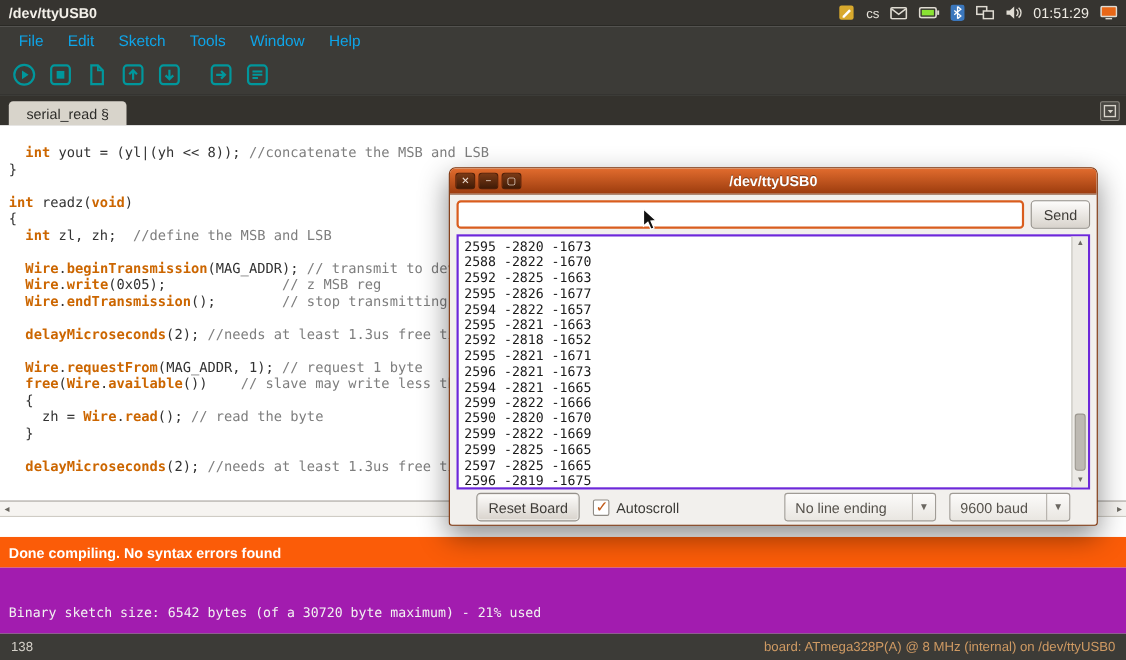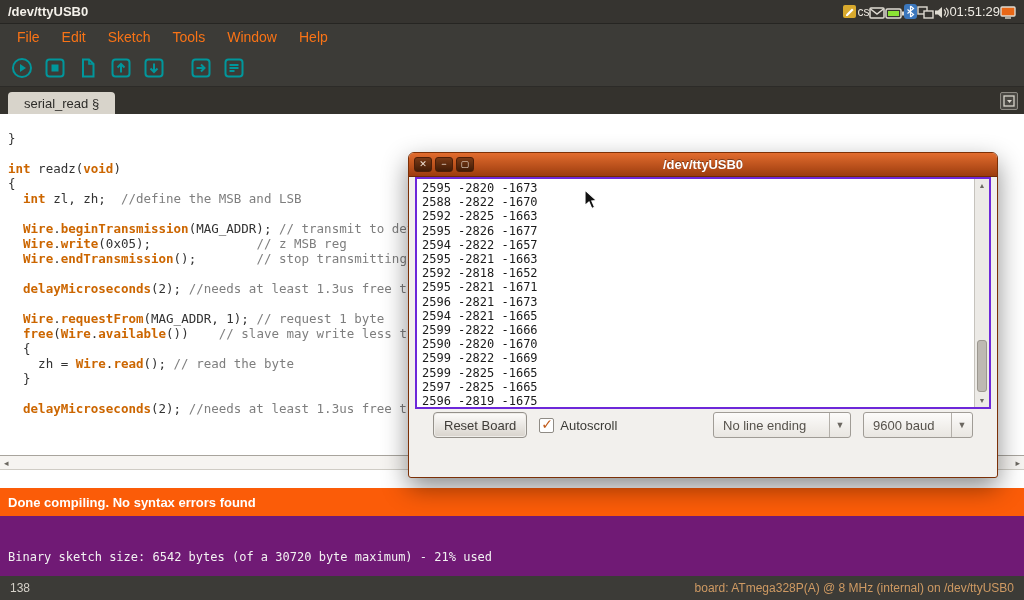--- a/index.html
+++ b/index.html
@@ -3,28 +3,28 @@
 <meta charset="utf-8">
 <style>
   * { margin:0; padding:0; box-sizing:border-box; }
   html,body { width:1024px; height:600px; overflow:hidden; }
   body { font-family:"Liberation Sans","DejaVu Sans",sans-serif; background:#fff; position:relative; }
 
   
   .panel { height:24px; background:#363430; color:#dfdbd2; display:flex; align-items:center;
            padding:0 8px; font-size:13px; border-bottom:1px solid #262522; }
   .panel-title { font-weight:bold; color:#f4f1ea; }
-  .tray { margin-left:auto; display:flex; align-items:flex-end; gap:0; }
+  .tray { margin-left:auto; display:flex; align-items:center; gap:10px; }
   .tray-item { display:flex; align-items:center; color:#dfdbd2; }
   .tray .kbd { font-size:12px; color:#e8e4dc; }
   .tray .clock { font-size:13px; color:#eeebe4; }
 
   
   .menubar { height:26px; background:#3c3b37; display:flex; align-items:center; padding-left:6px; }
-  .menu-item { color:#f97316; font-size:14px; padding:0 11px; height:100%; display:flex; align-items:center; cursor:default; }
+  .menu-item { color:#0ea5e9; font-size:14px; padding:0 11px; height:100%; display:flex; align-items:center; cursor:default; }
 
   
   .toolbar { height:37px; background:#3c3b37; border-bottom:1px solid #2c2b28; display:flex; align-items:center; gap:5px; padding-left:8px; }
   .tb { width:28px; height:28px; background:transparent; border:none; display:flex; align-items:center; justify-content:center; cursor:pointer; }
   .tb.gap { margin-left:14px; }
 
   
   .tabbar { height:27px; background:#34322d; position:relative; display:flex; align-items:flex-end; padding-left:8px; }
   .tab { height:22px; background:#d8d4cb; border-radius:4px 4px 0 0; padding:0 16px; display:flex; align-items:center;
          font-size:13px; color:#2d2c29; }
@@ -39,21 +39,21 @@
   .code .kw { color:#cc6600; font-weight:bold; }
   .code .fn { color:#cc6600; font-weight:bold; }
   .code .cm { color:#7e7e7e; }
   .hscroll { position:absolute; left:0; right:0; bottom:18px; height:15px; background:#f6f4f1;
              border-top:1px solid #a8a49d; border-bottom:1px solid #cfccc5; display:flex; justify-content:space-between;
              align-items:center; padding:0 4px; color:#6b6861; font-size:9px; }
 
   
   .statusbar { height:28px; background:#fb5c08; color:#ffffff; display:flex; align-items:center; padding-left:8px;
                font-size:13px; font-weight:600; }
-  .console { height:60px; background:#701a75; color:#f2f2f2; padding:34px 0 0 8px; }
+  .console { height:60px; background:#a21caf; color:#f2f2f2; padding:34px 0 0 8px; }
   .console pre { font-family:"DejaVu Sans Mono","Liberation Mono",monospace; font-size:12px; }
   .footer { height:24px; background:#3c3b37; display:flex; align-items:center; justify-content:space-between;
             padding:0 10px; font-size:12px; }
   .footer .lineno { color:#d5d1c9; }
   .footer .board { color:#cf9a63; }
 
   
   .sm { position:absolute; left:408px; top:152px; width:590px; height:326px; background:#f2f0ed;
         border:1px solid #7c3007; border-radius:6px 6px 3px 3px; box-shadow:0 10px 26px rgba(0,0,0,0.45); z-index:50; }
   .sm-title { height:24px; background:linear-gradient(#e26c2e,#9c3c0e); border-radius:5px 5px 0 0; position:relative;
@@ -210,20 +210,21 @@
   <button class="tab-menu">
     <svg width="12" height="12">
         <rect x="1" y="1" width="10" height="10" fill="none" stroke="#d8d4cb" stroke-width="1.3"></rect>
         <path d="M4 5l2.5 3L9 5z" fill="#d8d4cb"></path>
       </svg>
   </button>
 </div>
 
 <div class="editor">
   <div class="code">
+      <div class="code-line"><span class="pl">  </span><span class="kw">int</span><span class="pl"> yout = (yl|(yh &lt;&lt; 8)); </span><span class="cm">//concatenate the MSB and LSB</span></div>
       <div class="code-line"><span class="pl">}</span></div>
       <div class="code-line">&nbsp;</div>
       <div class="code-line"><span class="kw">int</span><span class="pl"> readz(</span><span class="kw">void</span><span class="pl">)</span></div>
       <div class="code-line"><span class="pl">{</span></div>
       <div class="code-line"><span class="pl">  </span><span class="kw">int</span><span class="pl"> zl, zh;  </span><span class="cm">//define the MSB and LSB</span></div>
       <div class="code-line">&nbsp;</div>
       <div class="code-line"><span class="pl">  </span><span class="fn">Wire</span><span class="pl">.</span><span class="fn">beginTransmission</span><span class="pl">(MAG_ADDR); </span><span class="cm">// transmit to device</span></div>
       <div class="code-line"><span class="pl">  </span><span class="fn">Wire</span><span class="pl">.</span><span class="fn">write</span><span class="pl">(0x05);              </span><span class="cm">// z MSB reg</span></div>
       <div class="code-line"><span class="pl">  </span><span class="fn">Wire</span><span class="pl">.</span><span class="fn">endTransmission</span><span class="pl">();        </span><span class="cm">// stop transmitting</span></div>
       <div class="code-line">&nbsp;</div>
@@ -253,20 +254,24 @@
   <span class="lineno">138</span>
   <span class="board">board: ATmega328P(A) @ 8 MHz (internal) on /dev/ttyUSB0</span>
 </footer>
 
 <div class="sm">
   <div class="sm-title">
     <button class="sm-btn">✕</button>
     <button class="sm-btn">−</button>
     <button class="sm-btn">▢</button>
     <span class="sm-title-text">/dev/ttyUSB0</span>
+  </div>
+  <div class="sm-inputrow">
+    <input class="sm-input" value="" style="">
+    <button class="btnish sm-send">Send</button>
   </div>
   <div class="sm-outwrap">
     <pre class="sm-output">2595 -2820 -1673
 2588 -2822 -1670
 2592 -2825 -1663
 2595 -2826 -1677
 2594 -2822 -1657
 2595 -2821 -1663
 2592 -2818 -1652
 2595 -2821 -1671

